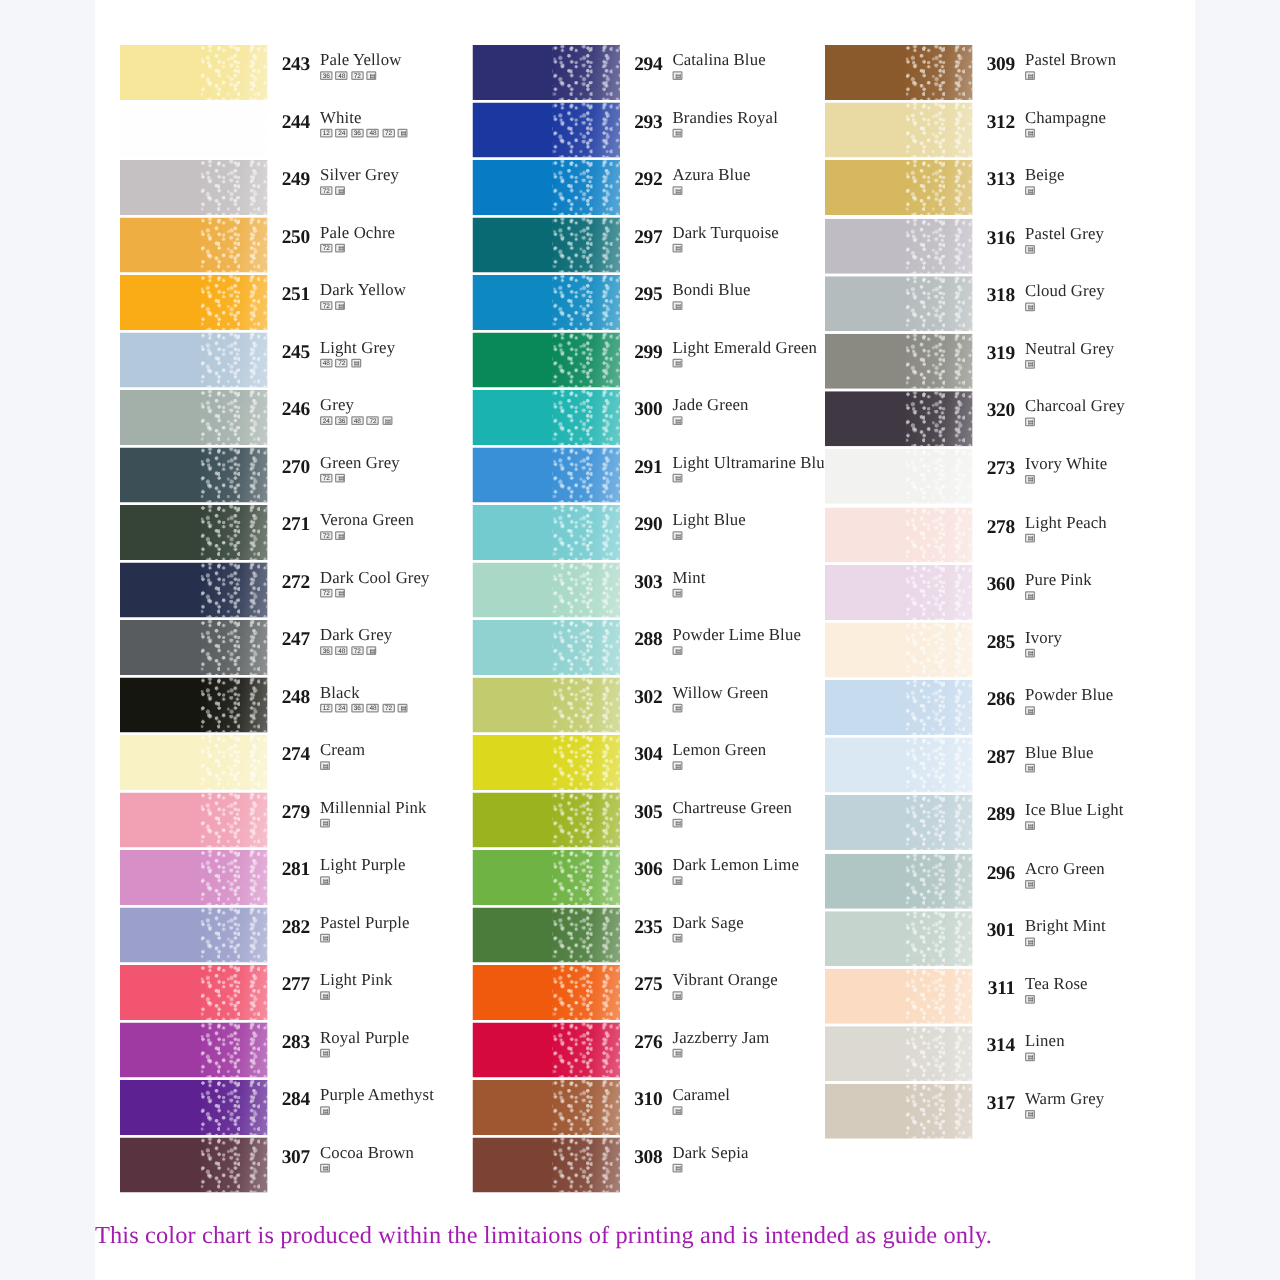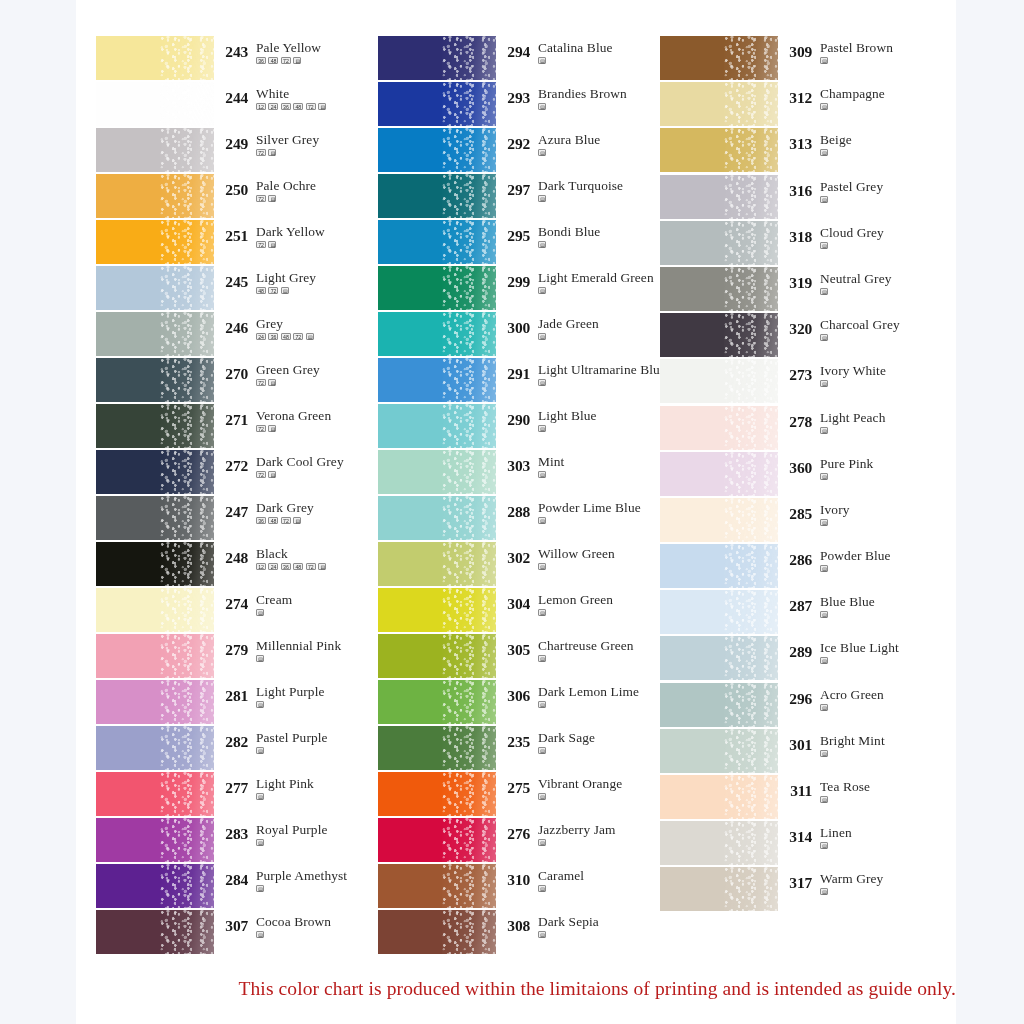--- a/index.html
+++ b/index.html
@@ -124,24 +124,24 @@
   .badge.sym {
     width: 8px;
     text-align: center;
     font-size: 5px;
   }
   #footnote {
     position: absolute;
     left: 0;
     right: 0;
     top: 978px;
-    text-align: right;
+    text-align: left;
     font-family: "Liberation Serif", serif;
     font-size: 19.5px;
-    color: #b91c1c;
+    color: #a21caf;
     letter-spacing: 0.1px;
   }
   
   #sheet { filter: blur(0.22px); }
 </style>
 </head>
 <body>
 
 <div id="page">
   <div id="sheet">
@@ -451,21 +451,21 @@
               </div>
             </div>
           </div>
           <div class="swatch-row">
             <div class="swatch">
               <div class="base" style="background: rgb(27, 56, 160);"></div>
               <div class="texture"></div>
             </div>
             <div class="num">293</div>
             <div class="meta">
-              <div class="cname">Brandies Brown</div>
+              <div class="cname">Brandies Royal</div>
               <div class="badges">
                 <span class="badge sym">▤</span>
               </div>
             </div>
           </div>
           <div class="swatch-row">
             <div class="swatch">
               <div class="base" style="background: rgb(7, 124, 196);"></div>
               <div class="texture"></div>
             </div>

